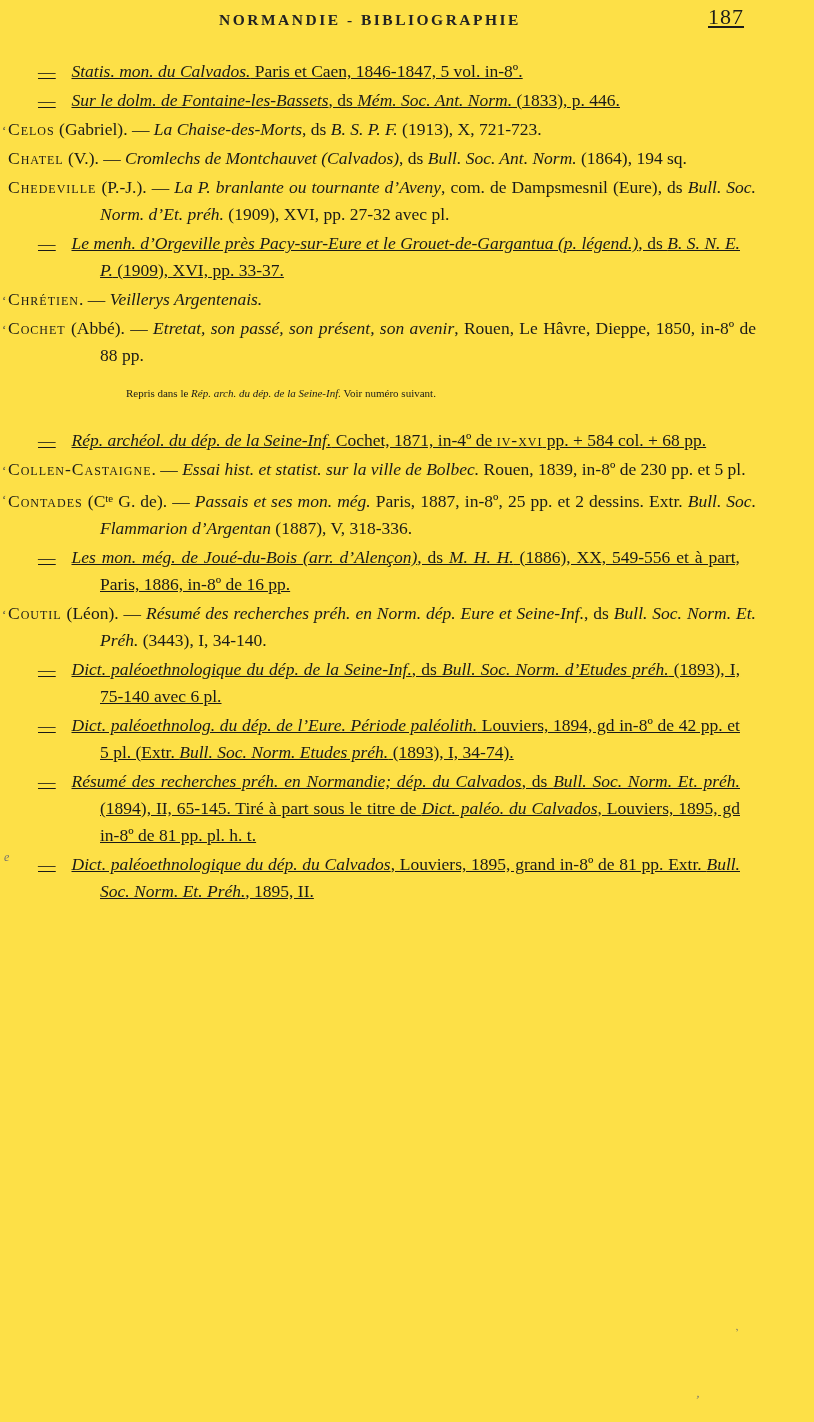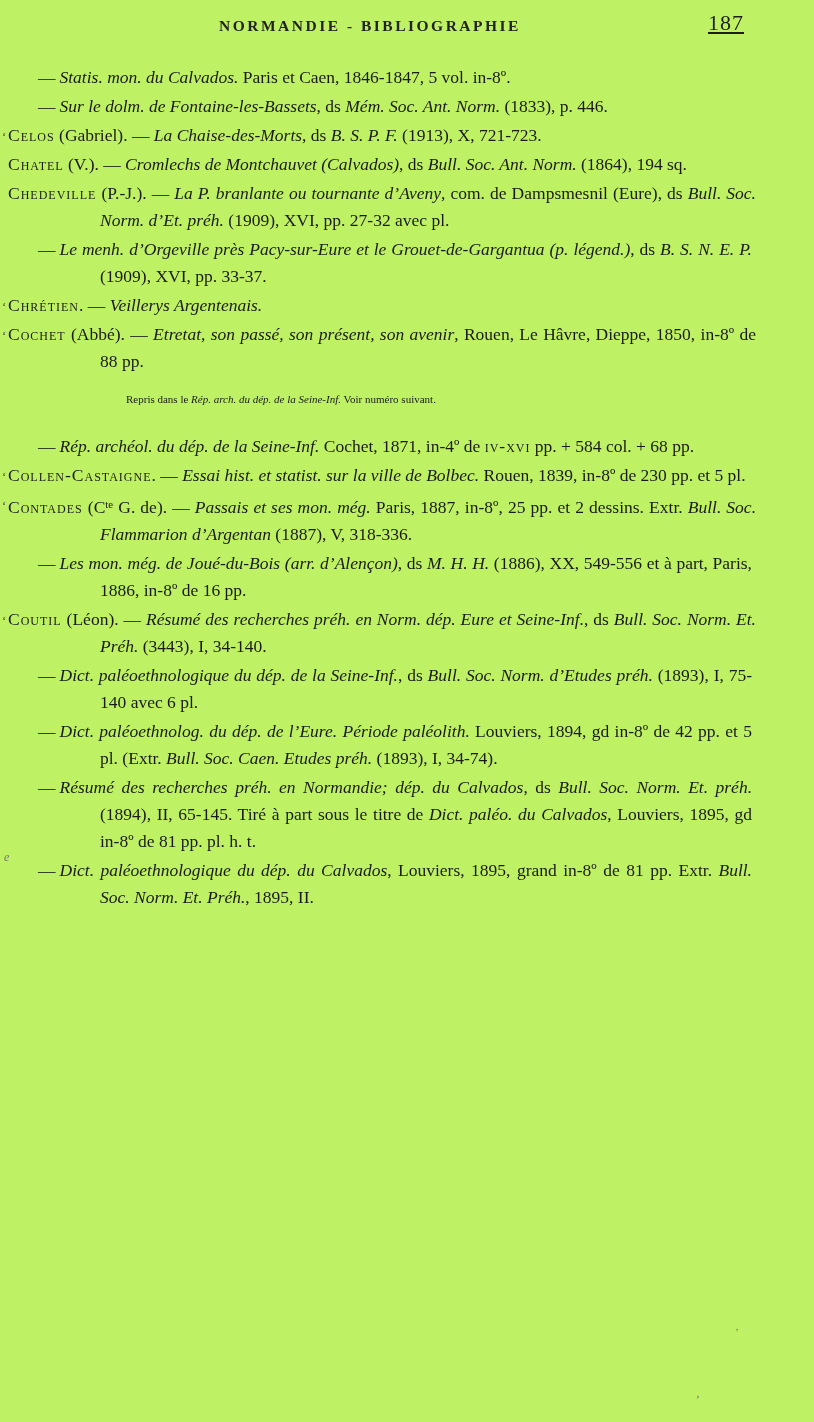--- a/index.html
+++ b/index.html
@@ -2,25 +2,25 @@
 <html><head>
 <meta charset="utf-8">
 <style>
   html, body { margin: 0; padding: 0; }
   body { background: #fcfbf8; }
   .page {
     position: relative;
     width: 814px;
     height: 1422px;
     box-sizing: border-box;
-    background: #bef264;
+    background: #fde047;
     color: #1a1a18;
     font-family: "Liberation Serif", "DejaVu Serif", serif;
     overflow: hidden;
-    padding-top: 12px;
+    padding-top: 6px;
   }
   .header {
     position: relative;
     height: 36px;
     margin: 0 56px 8px 56px;
   }
   .running-title {
     position: absolute;
     left: 0; right: 74px; top: 5px;
     text-align: center;
@@ -49,21 +49,21 @@
     padding-left: 92px;
     text-indent: -92px;
   }
   .entry.dash { text-indent: -62px; }
   .entry.note {
     font-size: 11px;
     line-height: 23px;
     margin: 13px 0 22px 0;
     text-indent: 26px;
   }
-  .dash { margin-right: 4px; }
+  .dash { margin-right: 16px; text-decoration: underline; }
   .tick {
     position: absolute;
     left: -6px; top: 1px;
     font-size: 13px;
     color: #4d4d4a;
     text-indent: 0;
   }
   .seg-i { font-style: italic; }
   .seg-sc { font-variant: small-caps; letter-spacing: 1px; }
   .seg-sup { font-size: 0.62em; vertical-align: 0.45em; letter-spacing: 0; }
@@ -91,21 +91,21 @@
       <p class="entry dash"><span class="dash">—</span><span class="seg-i">Le menh. d’Orgeville près Pacy-sur-Eure et le Grouet-de-Gargantua (p. légend.)</span><span class="seg-r">, ds </span><span class="seg-i">B. S. N. E. P.</span><span class="seg-r"> (1909), XVI, pp. 33-37.</span></p>
       <p class="entry author"><span class="tick">‘</span><span class="seg-sc">Chrétien</span><span class="seg-r">. — </span><span class="seg-i">Veillerys Argentenais.</span></p>
       <p class="entry author"><span class="tick">‘</span><span class="seg-sc">Cochet</span><span class="seg-r"> (Abbé). — </span><span class="seg-i">Etretat, son passé, son présent, son avenir</span><span class="seg-r">, Rouen, Le Hâvre, Dieppe, 1850, in-8º de 88 pp.</span></p>
       <p class="entry note"><span class="seg-r">Repris dans le </span><span class="seg-i">Rép. arch. du dép. de la Seine-Inf.</span><span class="seg-r"> Voir numéro suivant.</span></p>
       <p class="entry dash"><span class="dash">—</span><span class="seg-i">Rép. archéol. du dép. de la Seine-Inf.</span><span class="seg-r"> Cochet, 1871, in-4º de </span><span class="seg-sc">iv-xvi</span><span class="seg-r"> pp. + 584 col. + 68 pp.</span></p>
       <p class="entry author"><span class="tick">‘</span><span class="seg-sc">Collen-Castaigne</span><span class="seg-r">. — </span><span class="seg-i">Essai hist. et statist. sur la ville de Bolbec.</span><span class="seg-r"> Rouen, 1839, in-8º de 230 pp. et 5 pl.</span></p>
       <p class="entry author"><span class="tick">‘</span><span class="seg-sc">Contades</span><span class="seg-r"> (C</span><span class="seg-sup">te</span><span class="seg-r"> G. de). — </span><span class="seg-i">Passais et ses mon. még.</span><span class="seg-r"> Paris, 1887, in-8º, 25 pp. et 2 dessins. Extr. </span><span class="seg-i">Bull. Soc. Flammarion d’Argentan</span><span class="seg-r"> (1887), V, 318-336.</span></p>
       <p class="entry dash"><span class="dash">—</span><span class="seg-i">Les mon. még. de Joué-du-Bois (arr. d’Alençon)</span><span class="seg-r">, ds </span><span class="seg-i">M. H. H.</span><span class="seg-r"> (1886), XX, 549-556 et à part, Paris, 1886, in-8º de 16 pp.</span></p>
       <p class="entry author"><span class="tick">‘</span><span class="seg-sc">Coutil</span><span class="seg-r"> (Léon). — </span><span class="seg-i">Résumé des recherches préh. en Norm. dép. Eure et Seine-Inf.</span><span class="seg-r">, ds </span><span class="seg-i">Bull. Soc. Norm. Et. Préh.</span><span class="seg-r"> (3443), I, 34-140.</span></p>
       <p class="entry dash"><span class="dash">—</span><span class="seg-i">Dict. paléoethnologique du dép. de la Seine-Inf.</span><span class="seg-r">, ds </span><span class="seg-i">Bull. Soc. Norm. d’Etudes préh.</span><span class="seg-r"> (1893), I, 75-140 avec 6 pl.</span></p>
-      <p class="entry dash"><span class="dash">—</span><span class="seg-i">Dict. paléoethnolog. du dép. de l’Eure. Période paléolith.</span><span class="seg-r"> Louviers, 1894, gd in-8º de 42 pp. et 5 pl. (Extr. </span><span class="seg-i">Bull. Soc. Caen. Etudes préh.</span><span class="seg-r"> (1893), I, 34-74).</span></p>
+      <p class="entry dash"><span class="dash">—</span><span class="seg-i">Dict. paléoethnolog. du dép. de l’Eure. Période paléolith.</span><span class="seg-r"> Louviers, 1894, gd in-8º de 42 pp. et 5 pl. (Extr. </span><span class="seg-i">Bull. Soc. Norm. Etudes préh.</span><span class="seg-r"> (1893), I, 34-74).</span></p>
       <p class="entry dash"><span class="dash">—</span><span class="seg-i">Résumé des recherches préh. en Normandie; dép. du Calvados</span><span class="seg-r">, ds </span><span class="seg-i">Bull. Soc. Norm. Et. préh.</span><span class="seg-r"> (1894), II, 65-145. Tiré à part sous le titre de </span><span class="seg-i">Dict. paléo. du Calvados</span><span class="seg-r">, Louviers, 1895, gd in-8º de 81 pp. pl. h. t.</span></p>
       <p class="entry dash"><span class="dash">—</span><span class="seg-i">Dict. paléoethnologique du dép. du Calvados</span><span class="seg-r">, Louviers, 1895, grand in-8º de 81 pp. Extr. </span><span class="seg-i">Bull. Soc. Norm. Et. Préh.</span><span class="seg-r">, 1895, II.</span></p>
     </main>
 
   <span class="stray stray-e">e</span>
   <span class="stray stray-b1">,</span>
   <span class="stray stray-b2">,</span>
 
 </div>
 

